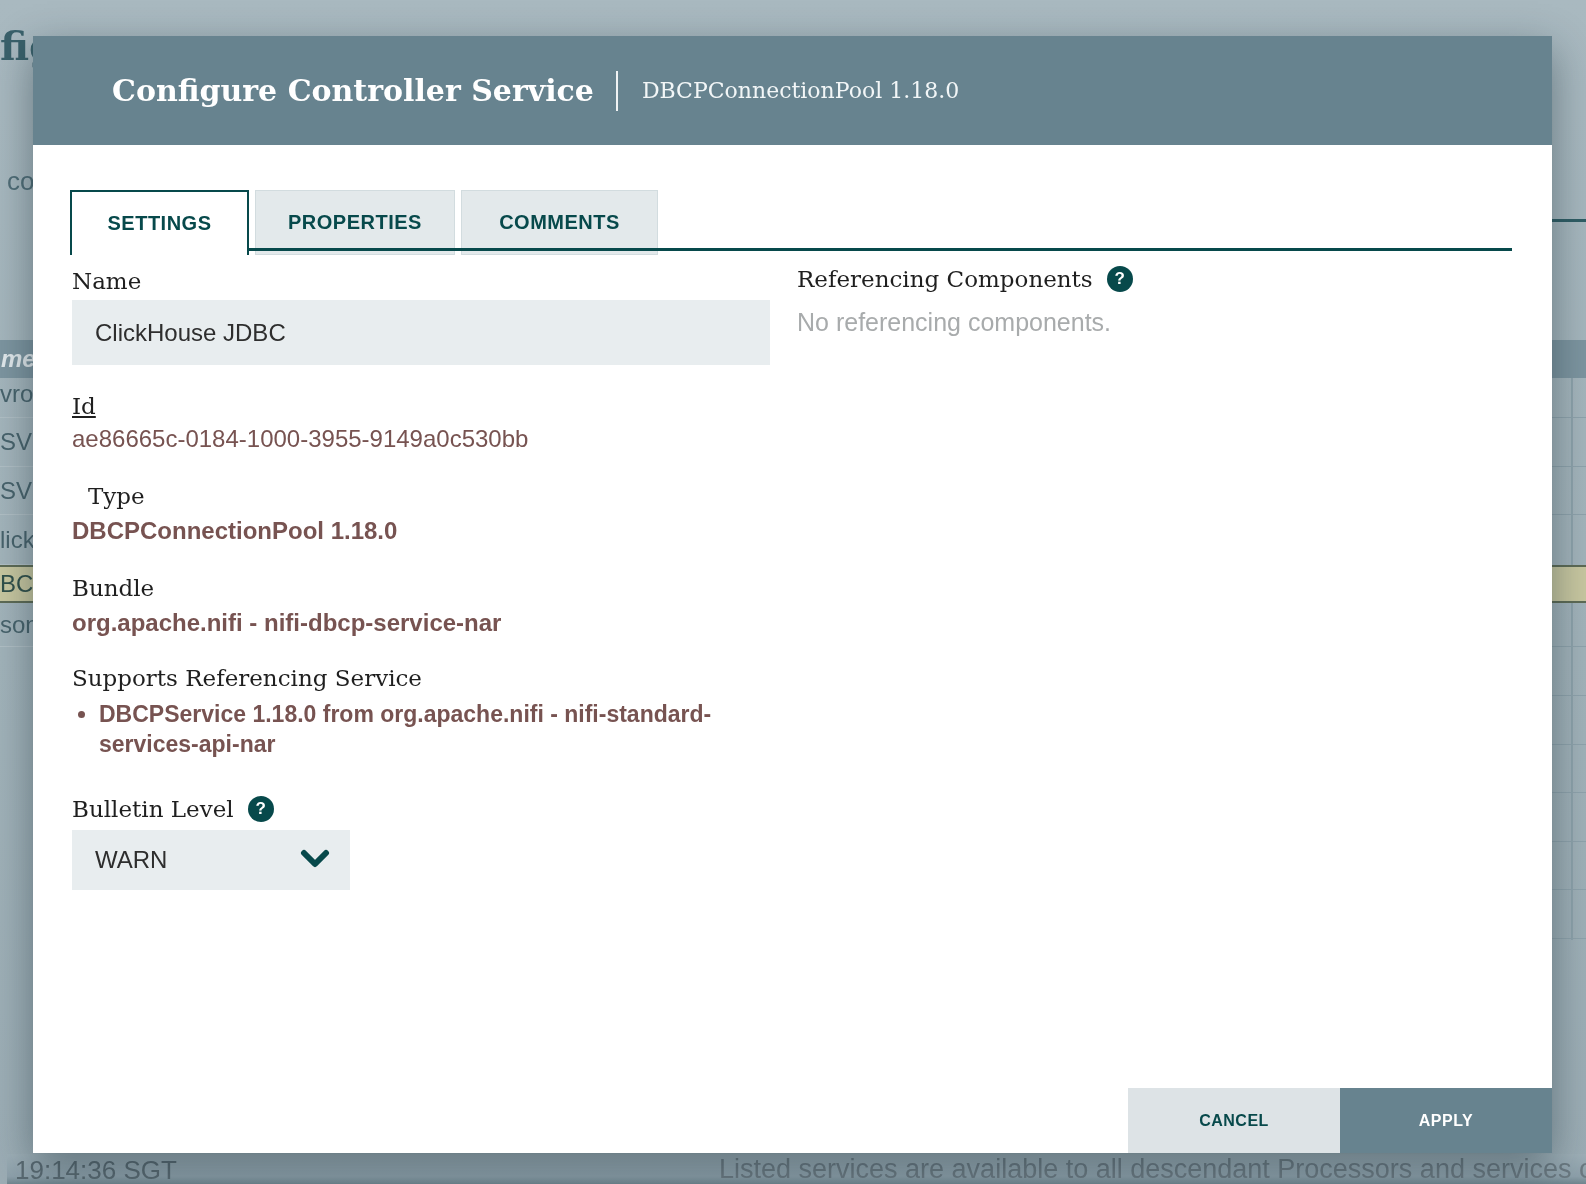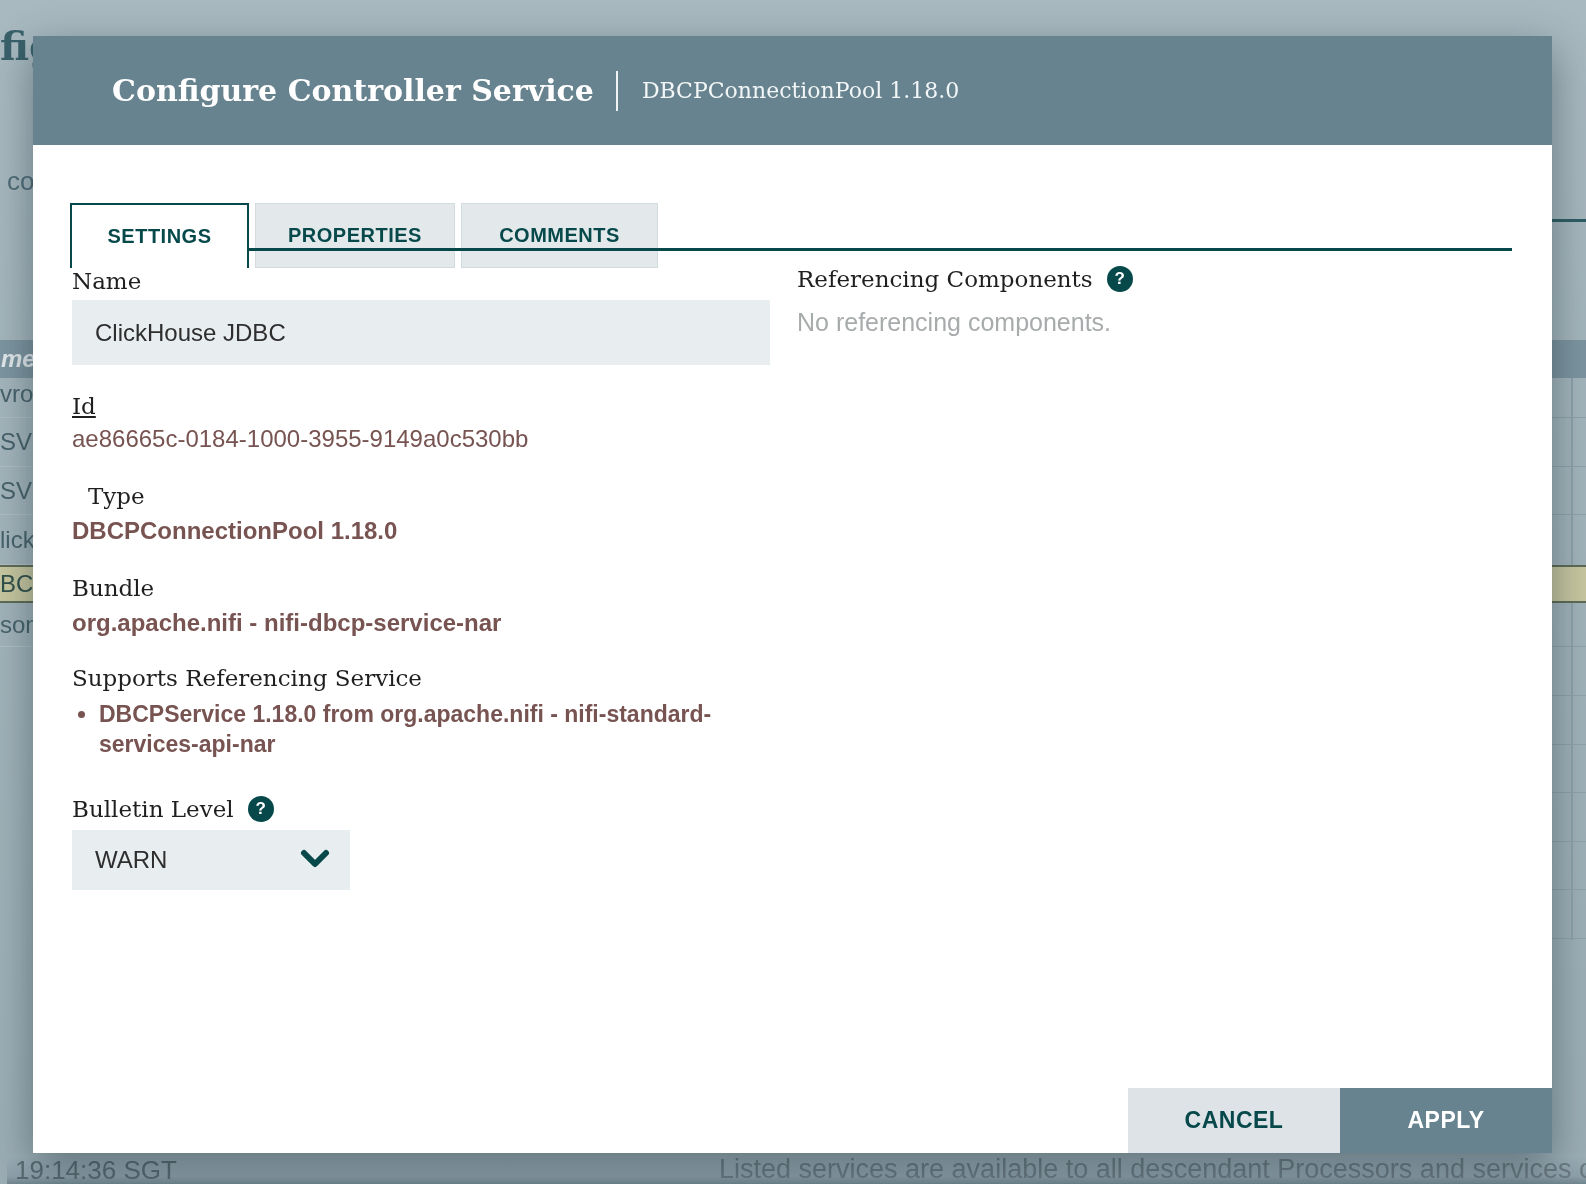--- a/index.html
+++ b/index.html
@@ -41,21 +41,21 @@
   .modal { position:absolute; left:33px; top:36px; width:1519px; height:1117px;
            background:#ffffff; box-shadow:0 14px 40px rgba(20,40,48,.45); }
   .modal-header { position:absolute; left:0; top:0; width:100%; height:109px;
                   background:#67838f; display:flex; align-items:center; padding-left:39px; }
   .modal-title { font-family:"DejaVu Serif",serif; font-weight:bold; font-size:30px; color:#ffffff;margin-left:40px; }
   .modal-subtitle { font-family:"DejaVu Serif",serif; font-size:22px; color:#f2f6f7;
                     margin-left:22px; padding-left:24px; border-left:2px solid rgba(255,255,255,.9);
                     line-height:40px; }
 
   
-  .tabs { position:absolute; left:37px; top:167px; height:65px; display:flex; }
+  .tabs { position:absolute; left:37px; top:154px; height:65px; display:flex; }
   .tab { height:65px; display:flex; align-items:center; justify-content:center;
          font-size:20px; font-weight:600; letter-spacing:.5px; color:#07494b; cursor:pointer; }
   .tab-active { width:179px; background:#ffffff; border:2px solid #07494b; border-bottom:none;
                 position:relative; z-index:3; }
   .tab-idle { background:#e3e9eb; border:1px solid #d2dcdf; margin-left:6px; }
   .tab-properties { width:200px; }
   .tab-comments { width:197px; }
   .tab-underline { position:absolute; left:216px; top:212px; width:1263px; height:3px; background:#07494b; }
 
   
@@ -84,21 +84,21 @@
   .ref-row { position:absolute; left:764px; top:230px; display:flex; align-items:center; gap:14px; }
   .ref-label { font-family:"DejaVu Serif",serif; font-size:23px; color:#1f1f1f; }
   .ref-empty { position:absolute; left:764px; top:272px; font-size:25px; color:#a8abac; }
 
   .help-icon { width:26px; height:26px; border-radius:50%; background:#07494b; color:#ffffff;
                font-size:17px; font-weight:bold; display:flex; align-items:center;
                justify-content:center; cursor:pointer; }
 
   
   .btn { position:absolute; top:1052px; width:212px; height:65px; border:none;
-         font-size:23px; font-weight:bold; letter-spacing:.5px; cursor:pointer;
+         font-size:16px; font-weight:bold; letter-spacing:.5px; cursor:pointer;
          font-family:"Liberation Sans",sans-serif; }
   .btn-cancel { left:1095px; background:#dde3e6; color:#07494b; }
   .btn-apply { left:1307px; background:#67838f; color:#ffffff; }
 </style>
 </head>
 <body>
 
 <div class="stage">
 
   <div class="strip-left">

